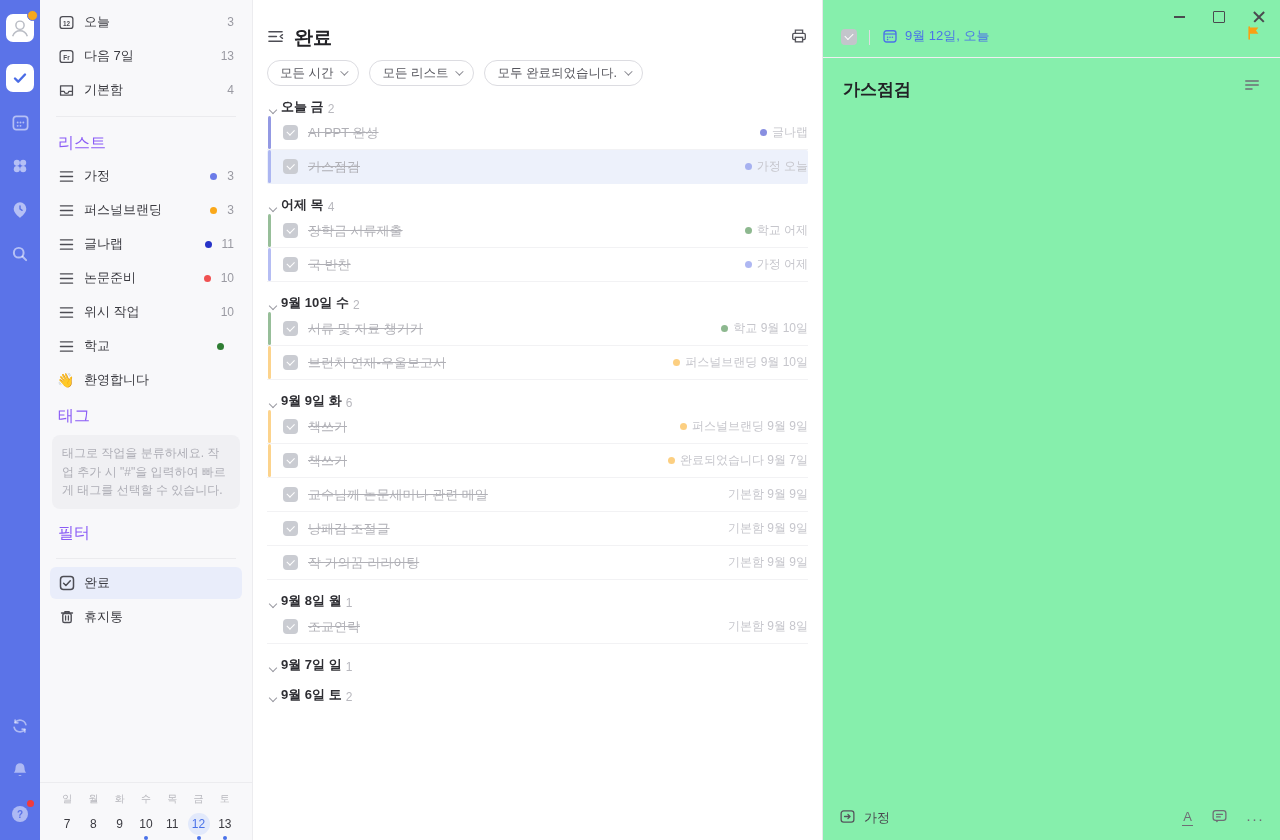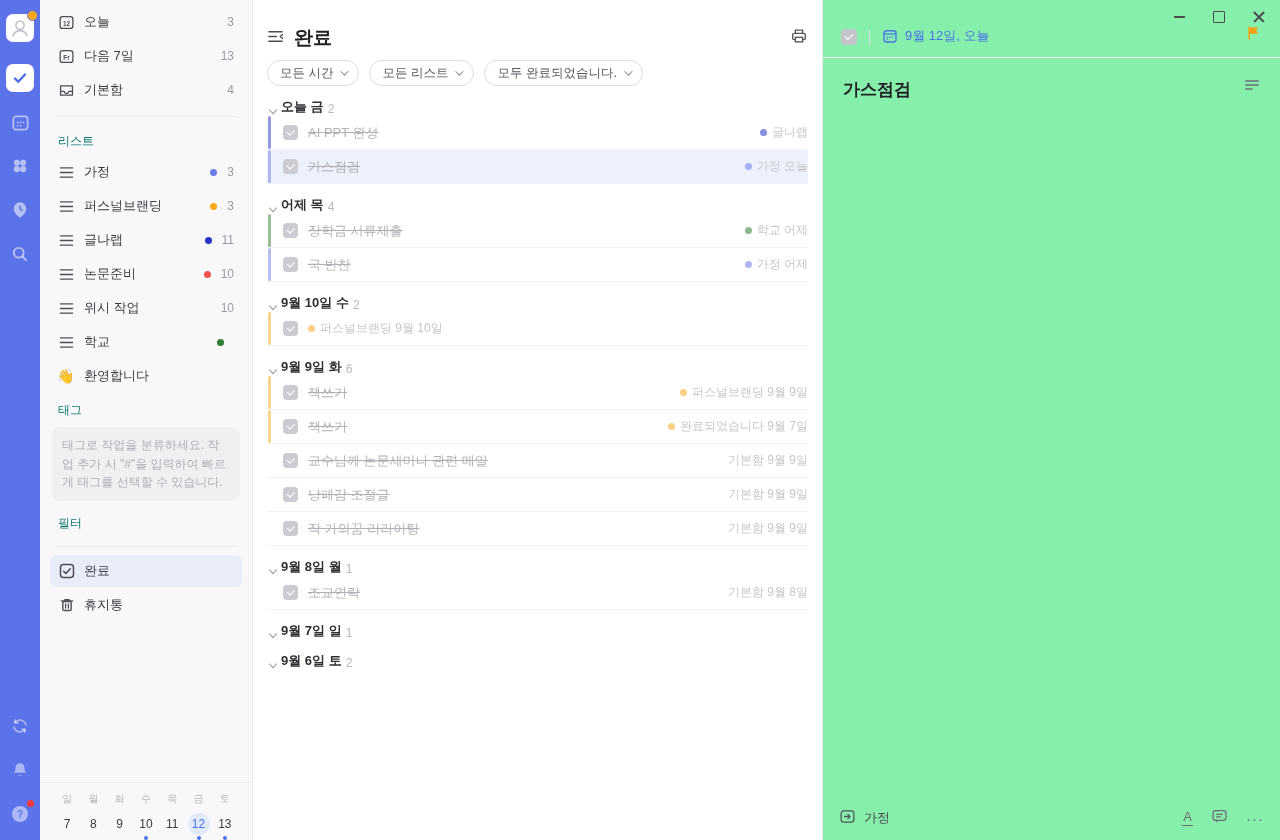--- a/index.html
+++ b/index.html
@@ -21,21 +21,21 @@
   
   .sidebar { width:213px; flex:0 0 213px; background:#f8f8fa; border-right:1px solid #ececef; display:flex; flex-direction:column; padding-top:6px; }
   .side-scroll { flex:1; overflow:hidden; padding:0 10px; display:flex; flex-direction:column; }
   .side-item { display:flex; align-items:center; height:32px; padding:0 8px; border-radius:6px; font-size:13px; color:#3a3a40; flex:0 0 32px; margin-bottom:2px; }
   .side-item .ic { width:17px; height:17px; margin-right:9px; display:flex; align-items:center; justify-content:center; flex:0 0 17px; }
   .side-item .lbl { flex:1; white-space:nowrap; overflow:hidden; }
   .side-item .dot { width:7px; height:7px; border-radius:50%; margin-right:10px; }
   .side-item .cnt { font-size:12px; color:#9a9aa2; }
   .side-item.active { background:#e9edfa; }
   .side-divider { height:1px; background:#ebebee; margin:8px 6px; flex:0 0 1px; }
-  .side-label { font-size:12px; color:#0f766e; padding:8px 8px 6px; }
+  .side-label { font-size:16px; color:#8b5cf6; padding:8px 8px 6px; }
   .hint-box { background:#f0f0f3; border-radius:8px; margin:2px 2px 6px; padding:9px 10px; font-size:12px; line-height:1.55; color:#aeaeb6; }
   .emoji { font-size:14px; }
 
   
   .mini-cal { flex:0 0 58px; border-top:1px solid #ececef; padding:9px 14px 0; }
   .cal-row { display:flex; }
   .cal-cell { flex:1; text-align:center; font-size:10px; color:#b6b6bc; }
   .cal-row.dates { margin-top:7px; }
   .cal-row.dates .cal-cell { font-size:12px; color:#3a3a40; position:relative; height:22px; line-height:22px; }
   .cal-cell .num { display:inline-block; width:22px; height:22px; line-height:22px; border-radius:50%; }
@@ -390,22 +390,32 @@
             </span>
           </div>
         </div>
         <div class="group">
           <div class="group-hd">
             <span class="chev"></span>
             <span class="glbl">9월 10일 수</span>
             <span class="gcnt">2</span>
           </div>
           <div class="task-row">
+            <span class="bar" style="background:#2f7d33"></span>
+            <span class="cb"></span>
+            <span class="tt">서류 및 자료 챙기기</span>
+            <span class="meta">
+              <span class="mdot" style="background:#2f7d33"></span>
+              <span>학교 9월 10일</span>
+            </span>
+          </div>
+          <div class="task-row">
             <span class="bar" style="background:#faa81a"></span>
             <span class="cb"></span>
+            <span class="tt">브런치 연재-우울보고서</span>
             <span class="meta">
               <span class="mdot" style="background:#faa81a"></span>
               <span>퍼스널브랜딩 9월 10일</span>
             </span>
           </div>
         </div>
         <div class="group">
           <div class="group-hd">
             <span class="chev"></span>
             <span class="glbl">9월 9일 화</span>

